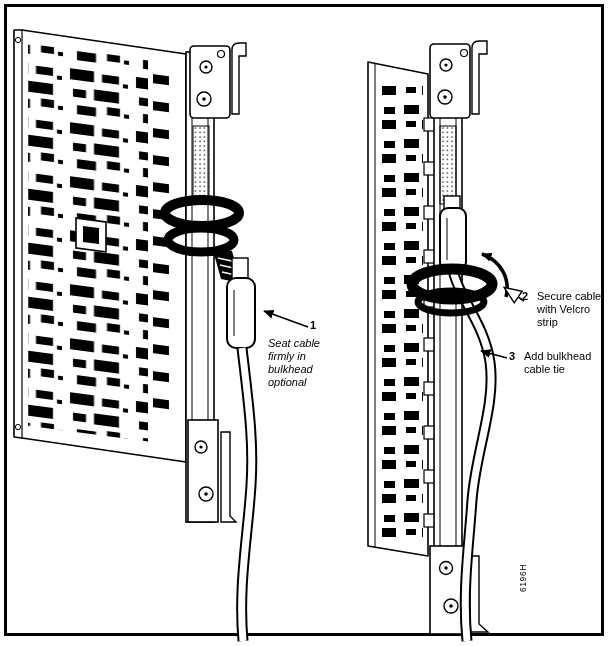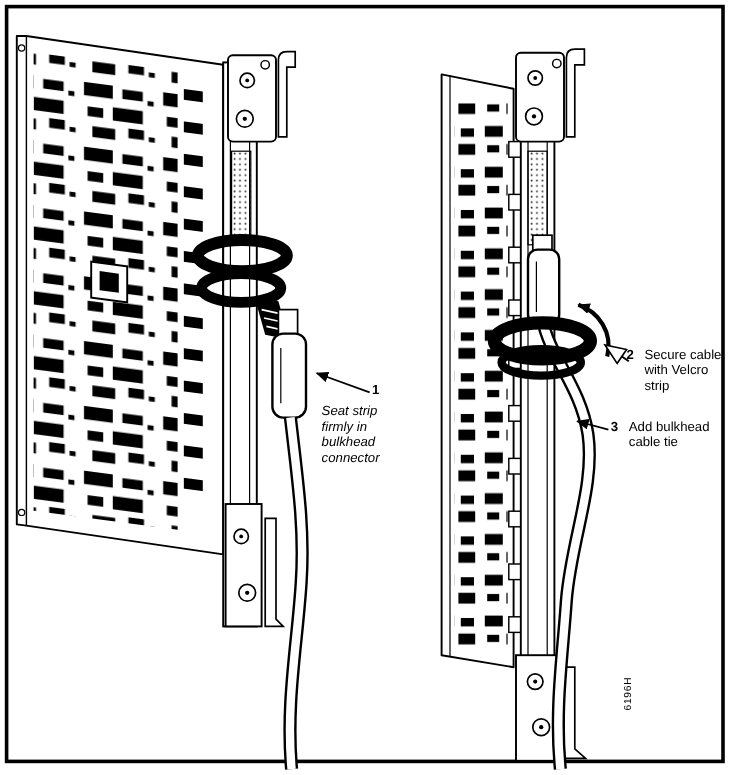--- a/index.html
+++ b/index.html
@@ -177,21 +177,21 @@
       <ellipse cx="451" cy="302" rx="33" ry="11" fill="none" stroke="#000" stroke-width="7"></ellipse>
       <path d="M 506,297 C 511,277 499,260 482,254" fill="none" stroke="#000" stroke-width="3.5" marker-end="url(#ah)"></path>
     </g>
 
     <line x1="524" y1="301" x2="505" y2="288" stroke="#000" stroke-width="1.6" marker-end="url(#ahb)"></line>
 
     <line x1="507" y1="358" x2="481" y2="351" stroke="#000" stroke-width="1.4" marker-end="url(#ah)"></line>
   </svg>
 
   <div class="anno num" style="left:310px;top:319px;">1</div>
-  <div class="anno txt italic" style="left:268px;top:337px;width:66px;">Seat strip firmly in bulkhead connector</div>
+  <div class="anno txt italic" style="left:268px;top:337px;width:66px;">Seat cable firmly in bulkhead optional</div>
 
   <div class="anno num" style="left:522px;top:290px;">2</div>
   <div class="anno txt" style="left:537px;top:290px;width:68px;">Secure cable with Velcro strip</div>
 
   <div class="anno num" style="left:509px;top:350px;">3</div>
   <div class="anno txt" style="left:524px;top:350px;width:72px;">Add bulkhead cable tie</div>
 
   <div class="figcode">6196H</div>
 </div>
 

